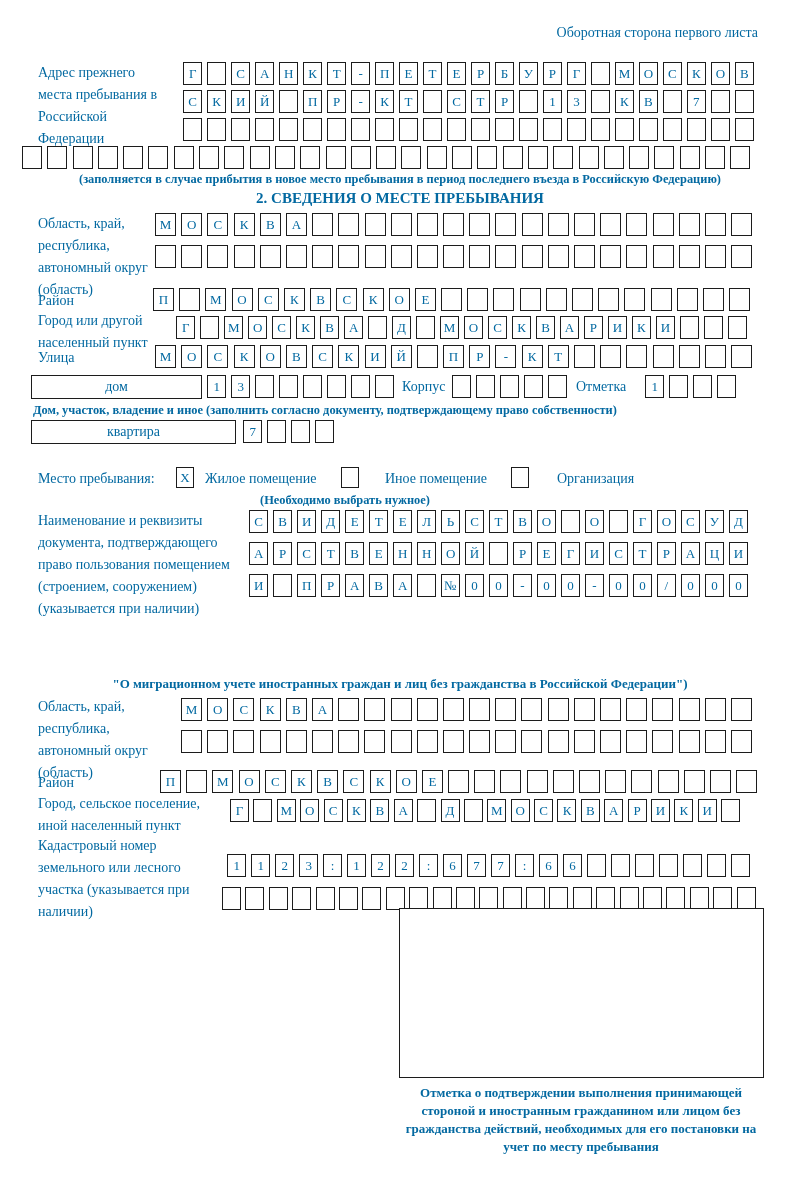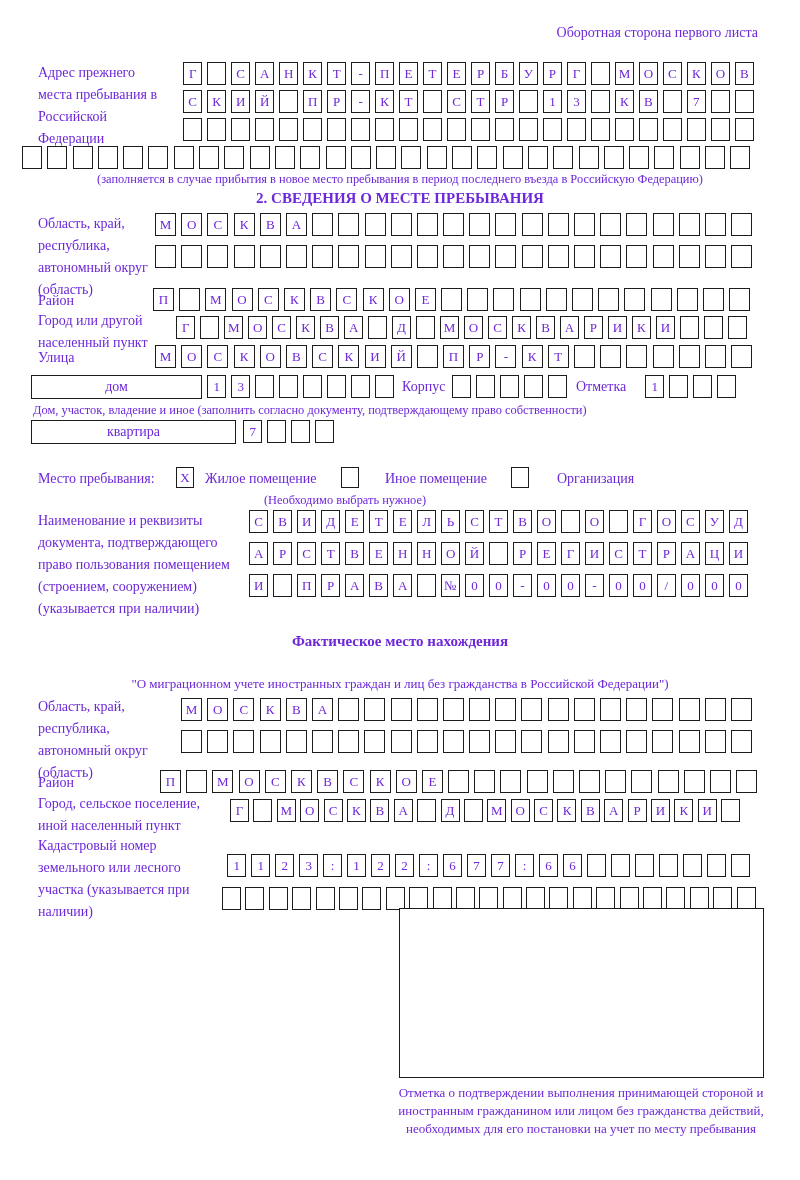--- a/index.html
+++ b/index.html
@@ -1,23 +1,23 @@
 <!DOCTYPE html>
 <html><head>
 <meta charset="utf-8">
 <style>
   html,body {margin:0; padding:0; background:#ffffff;}
   #page {
     position:relative; width:800px; height:1180px; background:#ffffff;
-    font-family:"Liberation Serif","DejaVu Serif",serif; color:#6d28d9;
+    font-family:"Liberation Serif","DejaVu Serif",serif; color:#0369a1;
     overflow:hidden;
   }
   .abs {position:absolute;}
   .lbl {font-size:14px; line-height:22px;}
-  .note {font-size:12.4px; line-height:16px;}
+  .note {font-size:12.4px; line-height:16px;font-weight:bold;}
   .title {font-size:15px; font-weight:bold;}
   .cells {display:flex;}
   .cell {
     box-sizing:border-box; flex:0 0 auto; height:23px;
     border:1.6px solid #1c1c1c; display:flex; align-items:center; justify-content:center;
     font-size:13px; line-height:1; background:#fff;
   }
   .p24 .cell {width:19.4px; margin-right:4.6px;}
   .p26 .cell {width:21px;   margin-right:5.2px;}
   .p25 .cell {width:20px;   margin-right:5.3px;}
@@ -404,21 +404,20 @@
         <div class="cell">-</div>
         <div class="cell">0</div>
         <div class="cell">0</div>
         <div class="cell">/</div>
         <div class="cell">0</div>
         <div class="cell">0</div>
         <div class="cell">0</div>
       </div>
   </div>
 
-  <div class="abs title ctr" style="left:0; top:633px; width:800px;">Фактическое место нахождения</div>
   <div class="abs note ctr" style="left:0; top:676px; width:800px; font-size:13px;">"О миграционном учете иностранных граждан и лиц без гражданства в Российской Федерации")</div>
 
   <div class="abs lbl" style="left:38px; top:696px; width:140px;">Область, край, республика, автономный округ (область)</div>
   <div class="abs rowstack" style="left:181px; top:698px;">
     <div class="cells p26">
         <div class="cell">М</div>
         <div class="cell">О</div>
         <div class="cell">С</div>
         <div class="cell">К</div>
         <div class="cell">В</div>

